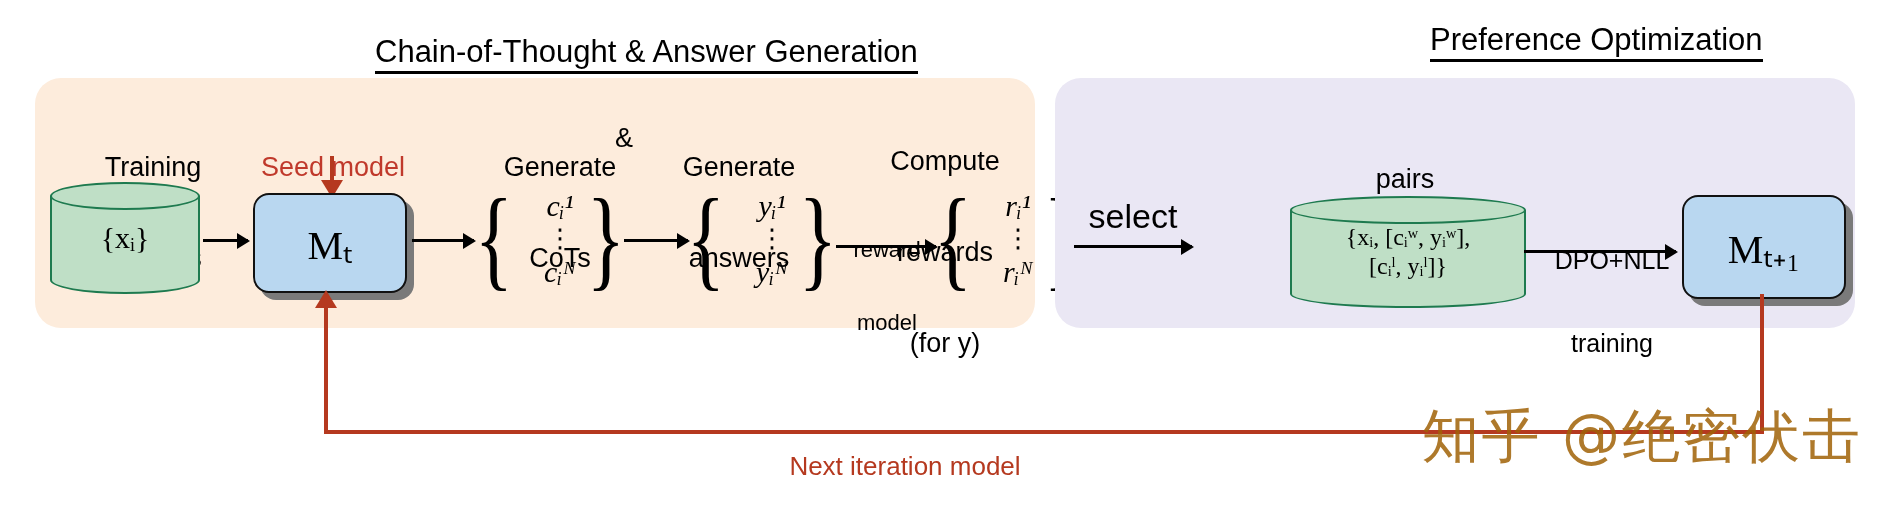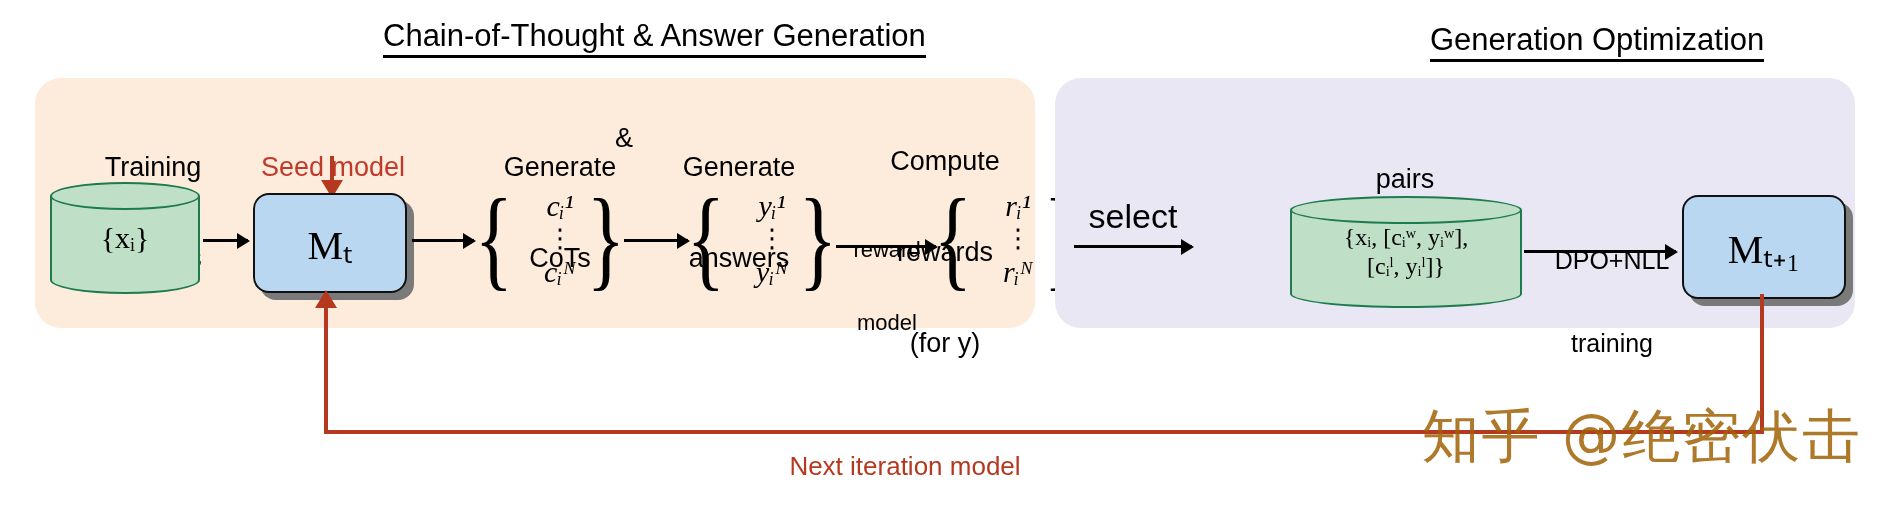--- a/index.html
+++ b/index.html
@@ -15,21 +15,21 @@
   
   .sec-title{
     position:absolute;
     font-size:31px;
     color:#000;
     white-space:nowrap;
     border-bottom:3px solid #000;
     padding-bottom:2px;
     line-height:1.05;
   }
-  #title-cot{left:375px;top:20px;margin-left:8px;}
+  #title-cot{left:375px;top:36px;}
   #title-po{left:1430px;top:24px;}
 
   
   .panel{position:absolute;border-radius:26px;}
   #panel-cot{left:35px;top:78px;width:1000px;height:250px;background:#fdecdc;}
   #panel-po{left:1055px;top:78px;width:800px;height:250px;background:#eae7f4;}
 
   
   .lbl{
     position:absolute;
@@ -129,21 +129,21 @@
     white-space:nowrap;letter-spacing:2px;
     user-select:none;
   }
 </style>
 </head>
 <body>
 
 <div class="stage">
 
   <div class="sec-title" id="title-cot">Chain-of-Thought &amp; Answer Generation</div>
-  <div class="sec-title" id="title-po">Generation Optimization</div>
+  <div class="sec-title" id="title-po">Preference Optimization</div>
 
   <div class="panel" id="panel-cot"></div>
 
   <div class="lbl" style="left:58px;top:92px;width:190px;">
     <div>Training</div>
     <div>prompts</div>
   </div>
 
   <div class="cyl" style="left:50px;top:182px;width:150px;height:112px;">
     <div class="body"></div>
@@ -226,21 +226,21 @@
 
   <div class="panel" id="panel-po"></div>
 
   <div class="arrow-lbl" style="left:1078px;top:198px;width:110px;font-size:34px;">select</div>
   <div class="arrow" style="left:1074px;top:245px;width:118px;"></div>
 
   <div class="lbl" style="left:1285px;top:104px;width:240px;">
     <div>pairs</div>
   </div>
 
-  <div class="cyl" style="left:1290px;top:196px;width:232px;height:112px;">
+  <div class="cyl" style="left:1290px;top:196px;width:204px;height:112px;padding-left:32px;">
     <div class="body"></div>
     <div class="bot"></div>
     <div class="top"></div>
     <div class="txt" style="font-size:24px;line-height:1.2;">
       <div>{xᵢ, [cᵢʷ, yᵢʷ],</div>
       <div>[cᵢˡ, yᵢˡ]}</div>
     </div>
   </div>
 
   <div class="arrow-lbl" style="left:1522px;top:192px;width:180px;font-size:25px;">

